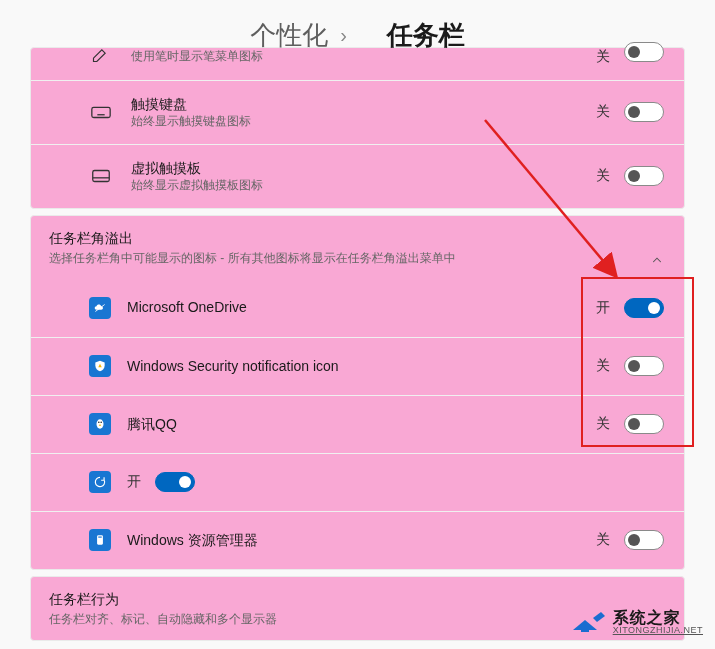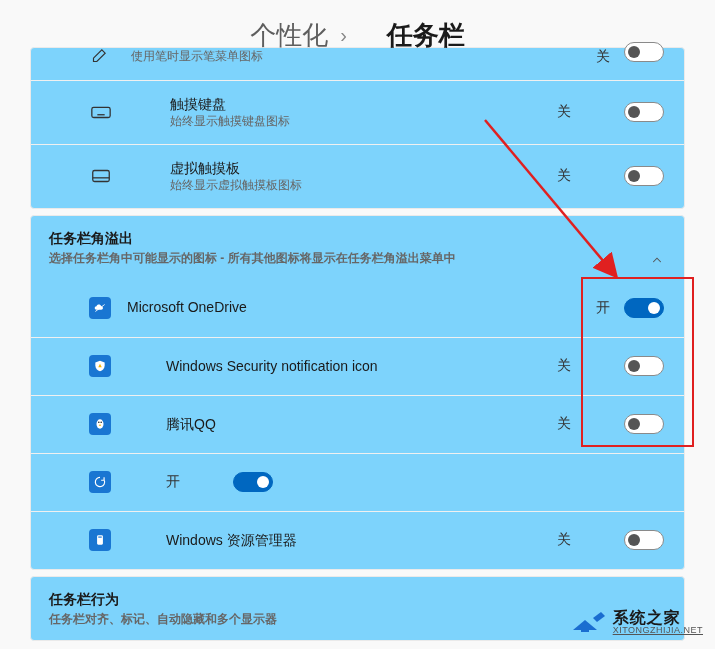--- a/index.html
+++ b/index.html
@@ -26,32 +26,32 @@
     .breadcrumb-sep {
       color: #888;
       font-size: 20px;
     }
     .breadcrumb-current {
       color: #1a1a1a;
       font-weight: 600;
       margin-left: 28px;
     }
     .panel {
-      background: #7dd3fc;
+      background: #f9a8d4;
       border: 1px solid #eaeaea;
       border-radius: 4px;
       margin: 0 30px 6px 30px;
     }
     .row {
       display: flex;
       align-items: center;
       padding: 14px 20px 14px 18px;
       min-height: 58px;
     }
-    .row + .row { border-top: 1px solid #f0f0f0; gap: 39px; }
+    .row + .row { border-top: 1px solid #f0f0f0; }
     .row.sub { padding-left: 58px; }
     .row-icon {
       width: 24px;
       height: 24px;
       display: flex;
       align-items: center;
       justify-content: center;
       margin-right: 18px;
       flex-shrink: 0;
     }
@@ -111,21 +111,20 @@
       height: 12px;
       border-radius: 50%;
       background: #fff;
       top: 3px;
       right: 3px;
     }
     .section-header {
       display: flex;
       align-items: flex-end;
       padding: 14px 20px 12px 18px;
-      font-weight: bold;
     }
     .section-header .hdr-text { flex: 1; }
     .section-title {
       font-size: 14px;
       color: #1a1a1a;
       margin-bottom: 2px;
     }
     .section-desc {
       font-size: 12px;
       color: #666;

